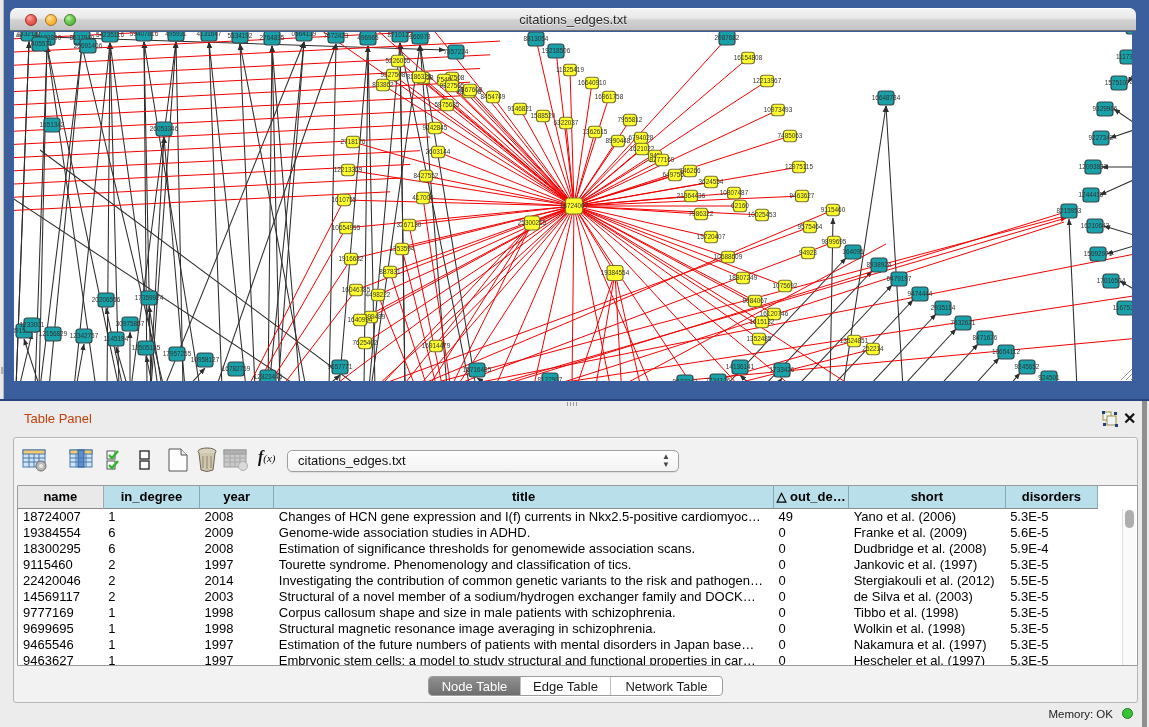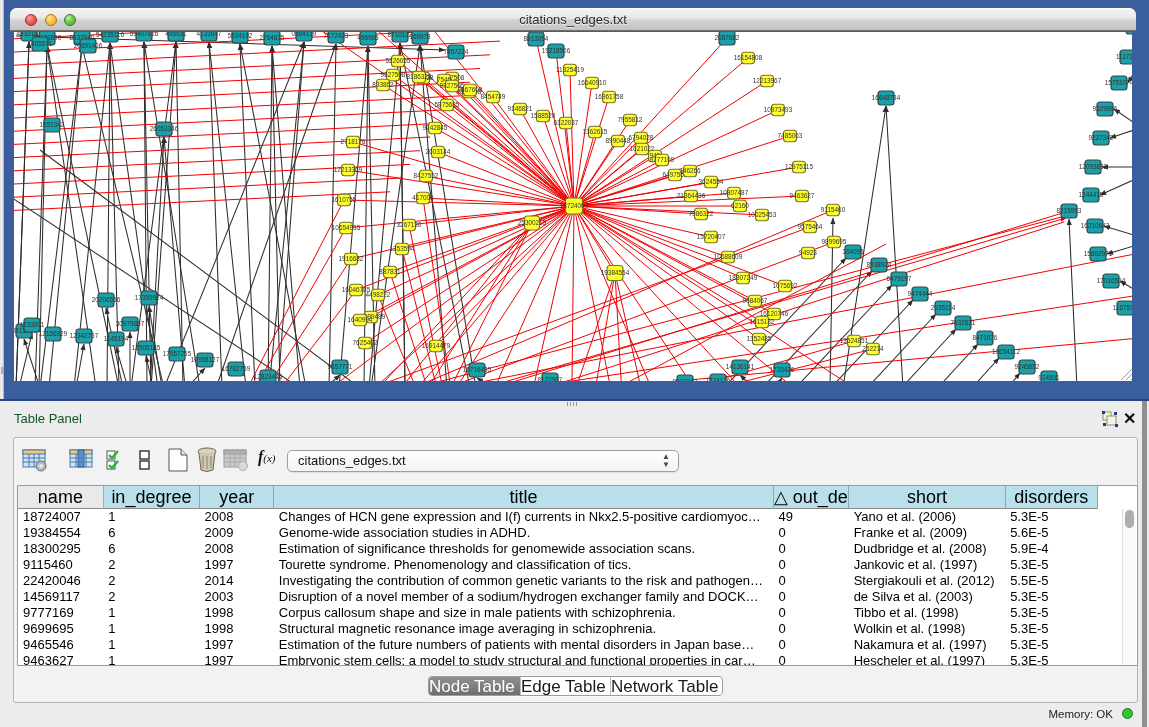--- a/index.html
+++ b/index.html
@@ -19,42 +19,42 @@
 #titlebar .ttl{position:absolute;left:0;right:0;top:4px;text-align:center;font-size:13px;color:#2b2b2b;text-shadow:0 1px 0 rgba(255,255,255,.7)}
 #canvas{position:absolute;left:4px;top:24px;width:1118px;height:349px;background:#fff;overflow:hidden}
 svg .re{stroke:#f20000;stroke-width:1.0;fill:none}
 svg .be{stroke:#2d2d2d;stroke-width:1.05;fill:none}
 svg .nt{fill:#18a1a8;stroke:#37474a;stroke-width:1.2}
 svg .ny{fill:#ffff2e;stroke:#77722c;stroke-width:1.1}
 svg .nl{font-family:"Liberation Sans",sans-serif;font-size:6.4px;fill:#333;text-anchor:middle}
 
 #tpanel{position:absolute;left:0;top:401px;width:1149px;height:326px;background:#ececec}
 #tpanel .rstrip{position:absolute;right:2px;top:0;width:5px;height:326px;background:#8f8f8f}
-#tpanel .hdr{position:absolute;left:14px;top:10px;font-size:13px;color:#14532d}
+#tpanel .hdr{position:absolute;left:24px;top:10px;font-size:13px;color:#c2410c}
 #ficon{position:absolute;left:1102px;top:10px}
 #xicon{position:absolute;left:1123px;top:8px;font-size:16px;font-weight:bold;color:#111}
 #inner{position:absolute;left:13px;top:36px;width:1125px;height:266px;background:#f2f2f2;border:1px solid #b5b5b5;border-radius:3px;box-shadow:inset 0 1px 0 #fbfbfb}
 #toolbar{position:absolute;left:0;top:0;width:100%;height:46px}
 #toolbar svg{position:absolute;top:9px}
 #combo{position:absolute;left:273px;top:12px;width:392px;height:22px;background:linear-gradient(#ffffff,#f2f2f2);border:1px solid #9f9f9f;border-radius:5px;font-size:13px;color:#111;line-height:20px;padding-left:10px;box-shadow:0 1px 1px rgba(0,0,0,.08)}
 #combo .ud{position:absolute;right:8px;top:2px;font-size:8px;color:#444;line-height:8px;text-align:center}
 
 #tblwrap{position:absolute;left:3px;top:47px;width:1121px;height:181px;background:#fff;border:1px solid #9a9a9a;border-radius:1px;overflow:hidden}
 table{border-collapse:collapse;table-layout:fixed;width:1080px;font-size:13px;color:#000}
-th{height:22px;background:#b9dfeb;font-weight:normal;font-size:18px;border-right:1px solid #87a9b5;overflow:hidden;white-space:nowrap}
+th{height:22px;background:#b9dfeb;font-weight:bold;font-size:13px;border-right:1px solid #87a9b5;overflow:hidden;white-space:nowrap}
 th.c0{background:#e9e9e9;border-right:1px solid #a9a9a9}
 thead tr{border-bottom:1px solid #8a8a8a}
 td{height:16px;padding:0 0 0 5px;overflow:hidden;white-space:nowrap;font-size:13px}
 td.c0{padding-left:5px}
 col.c0{width:85px}col.c1{width:96px}col.c2{width:74px}col.c3{width:498px}col.c4{width:75px}col.c5{width:156px}col.c6{width:92px}
 #scrollv{position:absolute;right:1px;top:23px;width:14px;height:157px;background:#fafafa;border-left:1px solid #e0e0e0}
 #scrollv .thumb{position:absolute;left:2px;top:1px;width:9px;height:18px;border-radius:5px;background:#aeaeae}
 
 #tabs{position:absolute;left:414px;top:238px;height:20px;display:flex;border:1px solid #9d9d9d;border-radius:4px;background:#fff;box-shadow:0 1px 0 rgba(255,255,255,.8)}
-#tabs .seg{font-size:17px;line-height:19px;color:#1a1a1a;text-align:left}
+#tabs .seg{font-size:13px;line-height:19px;color:#1a1a1a;text-align:center}
 #tabs .s1{width:91px}#tabs .s2{width:90px}#tabs .s3{width:112px}
 #tabs .sel{background:linear-gradient(#909090,#6e6e6e);color:#fff;border-radius:3px 0 0 3px}
 #tabs .seg+.seg{border-left:1px solid #c0c0c0}
 #mem{position:absolute;right:36px;top:307px;font-size:11.5px;color:#222}
 #memdot{position:absolute;right:16px;top:307px;width:11px;height:11px;border-radius:50%;background:#35c435;border:1px solid #1e7a1e}
 </style></head>
 <body>
 <div id="app">
 <div id="desktop">
       <div class="lstrip"></div>
@@ -709,21 +709,21 @@
                 <td class="c2">2014</td>
                 <td class="c3">Investigating the contribution of common genetic variants to the risk and pathogen…</td>
                 <td class="c4">0</td>
                 <td class="c5">Stergiakouli et al. (2012)</td>
                 <td class="c6">5.5E-5</td>
               </tr>
 <tr>
                 <td class="c0">14569117</td>
                 <td class="c1">2</td>
                 <td class="c2">2003</td>
-                <td class="c3">Disruption of a novel member of a sodium/hydrogen exchanger family and DOCK…</td>
+                <td class="c3">Structural of a novel member of a sodium/hydrogen exchanger family and DOCK…</td>
                 <td class="c4">0</td>
                 <td class="c5">de Silva et al. (2003)</td>
                 <td class="c6">5.3E-5</td>
               </tr>
 <tr>
                 <td class="c0">9777169</td>
                 <td class="c1">1</td>
                 <td class="c2">1998</td>
                 <td class="c3">Corpus callosum shape and size in male patients with schizophrenia.</td>
                 <td class="c4">0</td>

